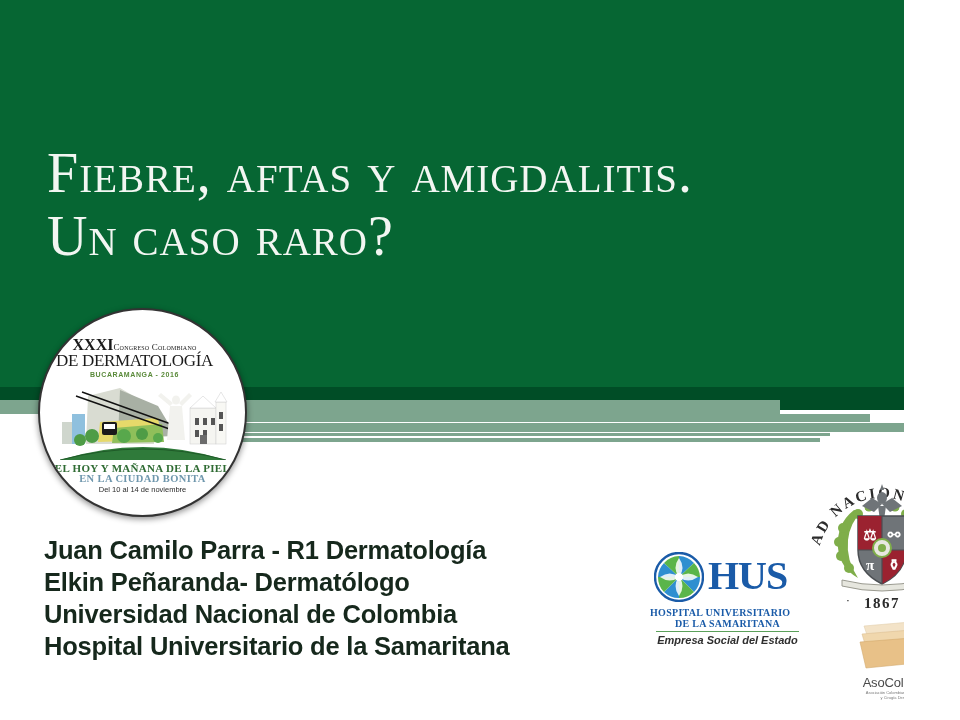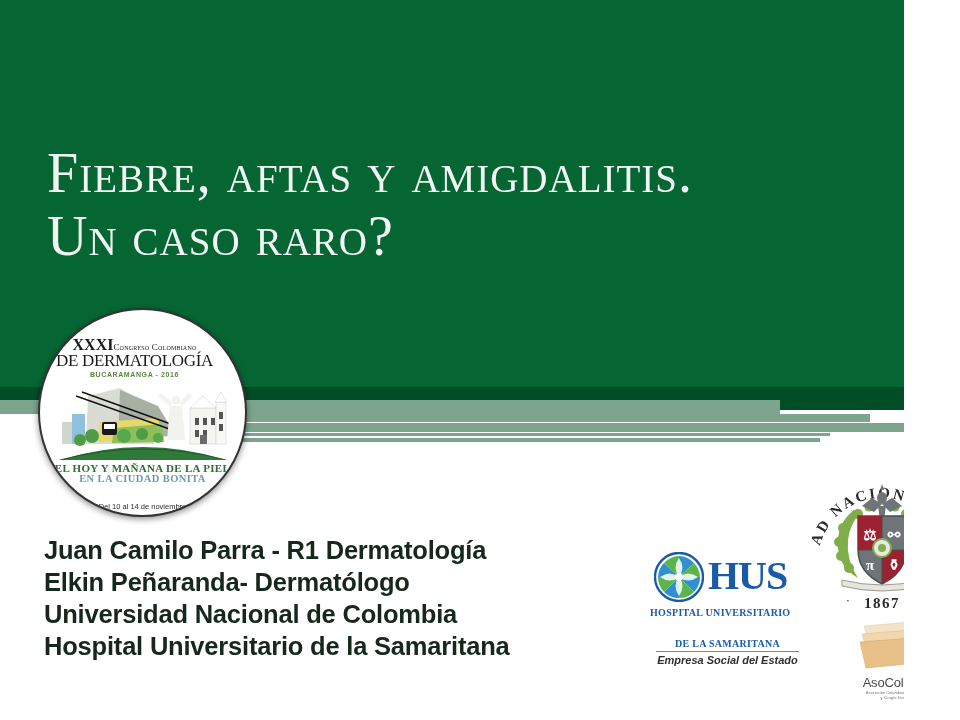--- a/index.html
+++ b/index.html
@@ -47,36 +47,36 @@
   .cg-inner{position:absolute;inset:0;}
   .cg-head{position:absolute;left:0;right:16px;top:26px;text-align:center;}
   .cg-l1{font-family:"Liberation Serif",serif;font-size:9px;color:#1a1a1a;letter-spacing:.2px;white-space:nowrap;}
   .cg-l1 b{font-size:16px;font-weight:700;letter-spacing:0;}
   .cg-l2{font-family:"Liberation Serif",serif;font-size:17px;font-weight:400;color:#1a1a1a;letter-spacing:-.3px;margin-top:-3px;white-space:nowrap;}
   .cg-l3{font-family:"Liberation Sans",sans-serif;font-size:7px;font-weight:700;color:#5a8a3a;letter-spacing:.6px;margin-top:0px;}
   .cg-art{position:absolute;left:18px;top:78px;width:170px;height:72px;overflow:hidden;}
   .cg-foot{position:absolute;left:0;right:0;top:152px;text-align:center;}
   .cg-f1{font-family:"Liberation Serif",serif;font-size:11px;font-weight:700;color:#2f6b33;letter-spacing:.3px;}
   .cg-f2{font-family:"Liberation Serif",serif;font-size:10.5px;font-weight:700;color:#6f97ad;letter-spacing:.4px;margin-top:-1px;}
-  .cg-f3{font-family:"Liberation Sans",sans-serif;font-size:7.5px;color:#2b2b2b;margin-top:18px;}
+  .cg-f3{font-family:"Liberation Sans",sans-serif;font-size:7.5px;color:#2b2b2b;margin-top:1px;}
 
   
   .authors{
     position:absolute;left:44px;top:534px;width:620px;
     font-size:25.5px;line-height:1.26;font-weight:700;
     color:#16281c;white-space:pre-line;letter-spacing:-.2px;
   }
 
   
   .hus{position:absolute;left:650px;top:548px;width:155px;height:108px;}
   .hus-row{position:relative;height:58px;}
   .hus-mark{position:absolute;left:4px;top:4px;width:50px;height:50px;}
   .hus-word{position:absolute;left:58px;top:0px;font-family:"Liberation Serif",serif;font-size:40px;font-weight:700;color:#1a5ba8;letter-spacing:-1px;line-height:56px;}
   .hus-t1{text-align:left;font-family:"Liberation Serif",serif;font-size:10px;font-weight:700;color:#1a5ba8;letter-spacing:.3px;margin-top:1px;}
-  .hus-t2{text-align:center;font-family:"Liberation Serif",serif;font-size:10px;font-weight:700;color:#1a5ba8;letter-spacing:.3px;margin-top:20px;}
+  .hus-t2{text-align:center;font-family:"Liberation Serif",serif;font-size:10px;font-weight:700;color:#1a5ba8;letter-spacing:.3px;}
   .hus-rule{height:1px;background:#5aa05a;margin:2px 6px;}
   .hus-t3{text-align:center;font-family:Liberation Sans, sans-serif;font-style:italic;font-size:11px;font-weight:700;color:#2f2f2f;}
 
   
   .unal{position:absolute;left:806px;top:462px;width:152px;height:152px;}
   .unal svg{display:block;}
 
   
   .acd{position:absolute;left:848px;top:612px;width:108px;height:104px;}
   .acd-art{position:relative;width:108px;height:62px;}

